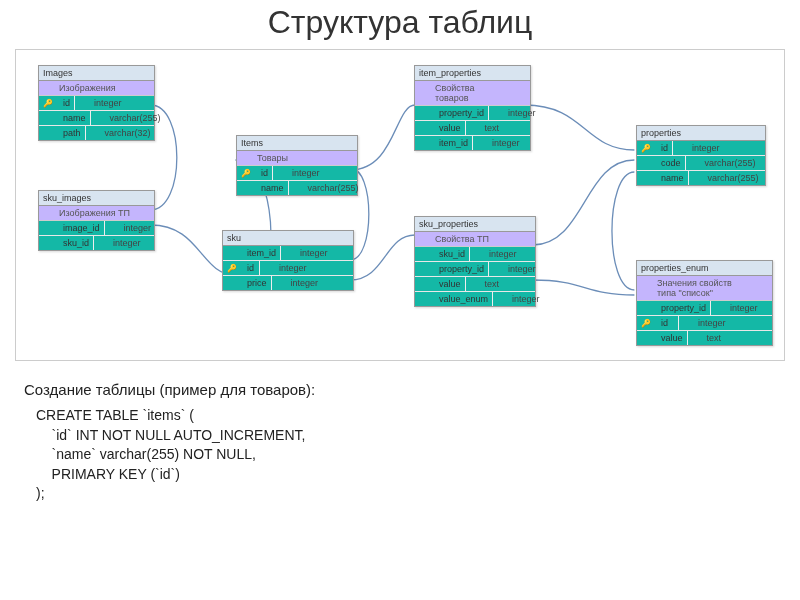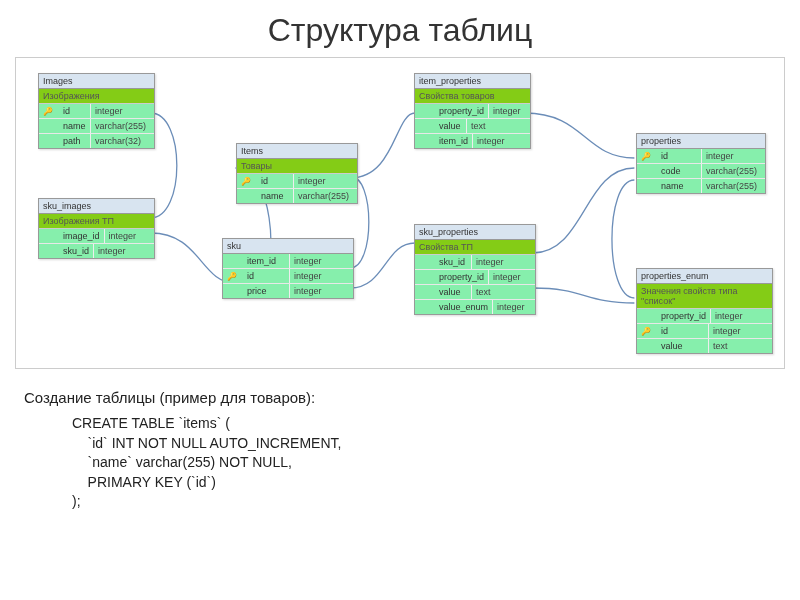--- a/index.html
+++ b/index.html
@@ -1,29 +1,29 @@
 <!DOCTYPE html>
 <html><head>
 <meta charset="utf-8">
 <style>
 body{margin:0;font-family:Arial,sans-serif;background:#fff;width:800px;height:600px;overflow:hidden;position:relative}
-.title{text-align:center;font-size:32px;margin:12px 0 8px;color:#333}
+.title{text-align:center;font-size:32px;margin:4px 0 8px;color:#333}
 .canvas{position:relative;border:1px solid #ccc;margin:0 15px;height:310px;background:#fff}
 .table{position:absolute;border:1px solid #999;background:#fff;font-size:9px;box-shadow:1px 1px 2px rgba(0,0,0,0.15)}
 .thead{background:#d8e4f0;border-bottom:1px solid #999;padding:2px 4px;font-weight:normal;color:#333}
-.tsub{background:#84cc16;border-bottom:1px solid #ccc;padding:2px 4px;color:#555}
-.trow{display:flex;border-bottom:1px solid #e8e8e8;background:#86efac}
+.tsub{background:#c4b5fd;border-bottom:1px solid #ccc;padding:2px 20px;color:#555}
+.trow{display:flex;border-bottom:1px solid #e8e8e8;background:#14b8a6}
 .trow:last-child{border-bottom:none}
 .tc1{padding:2px 4px;flex:0 0 12px;color:#c9a227}
 .tc2{padding:2px 4px;flex:1;color:#333}
-.tc3{padding:2px 4px;flex:0 0 55px;color:#444;border-left:1px solid #eee}
+.tc3{padding:2px 19px;flex:0 0 55px;color:#444;border-left:1px solid #eee}
 .key::before{content:"🔑";font-size:8px}
 svg.links{position:absolute;top:0;left:0;width:100%;height:100%;pointer-events:none}
 .caption{margin:20px 24px 8px;font-size:15px;color:#222}
-.sql{margin:6px 72px;font-size:14px;color:#222;white-space:pre;line-height:1.4;font-family:Arial,sans-serif}
+.sql{margin:6px 36px;font-size:14px;color:#222;white-space:pre;line-height:1.4;font-family:Arial,sans-serif}
 </style>
 </head>
 <body>
 
 <div class="title">Структура таблиц</div>
 
 <div class="canvas">
 <svg class="links" viewBox="0 0 770 310" preserveAspectRatio="none">
   <g stroke="#6b8db8" stroke-width="1.3" fill="none">
     <path d="M135 55 C170 55 170 160 135 160"></path>

